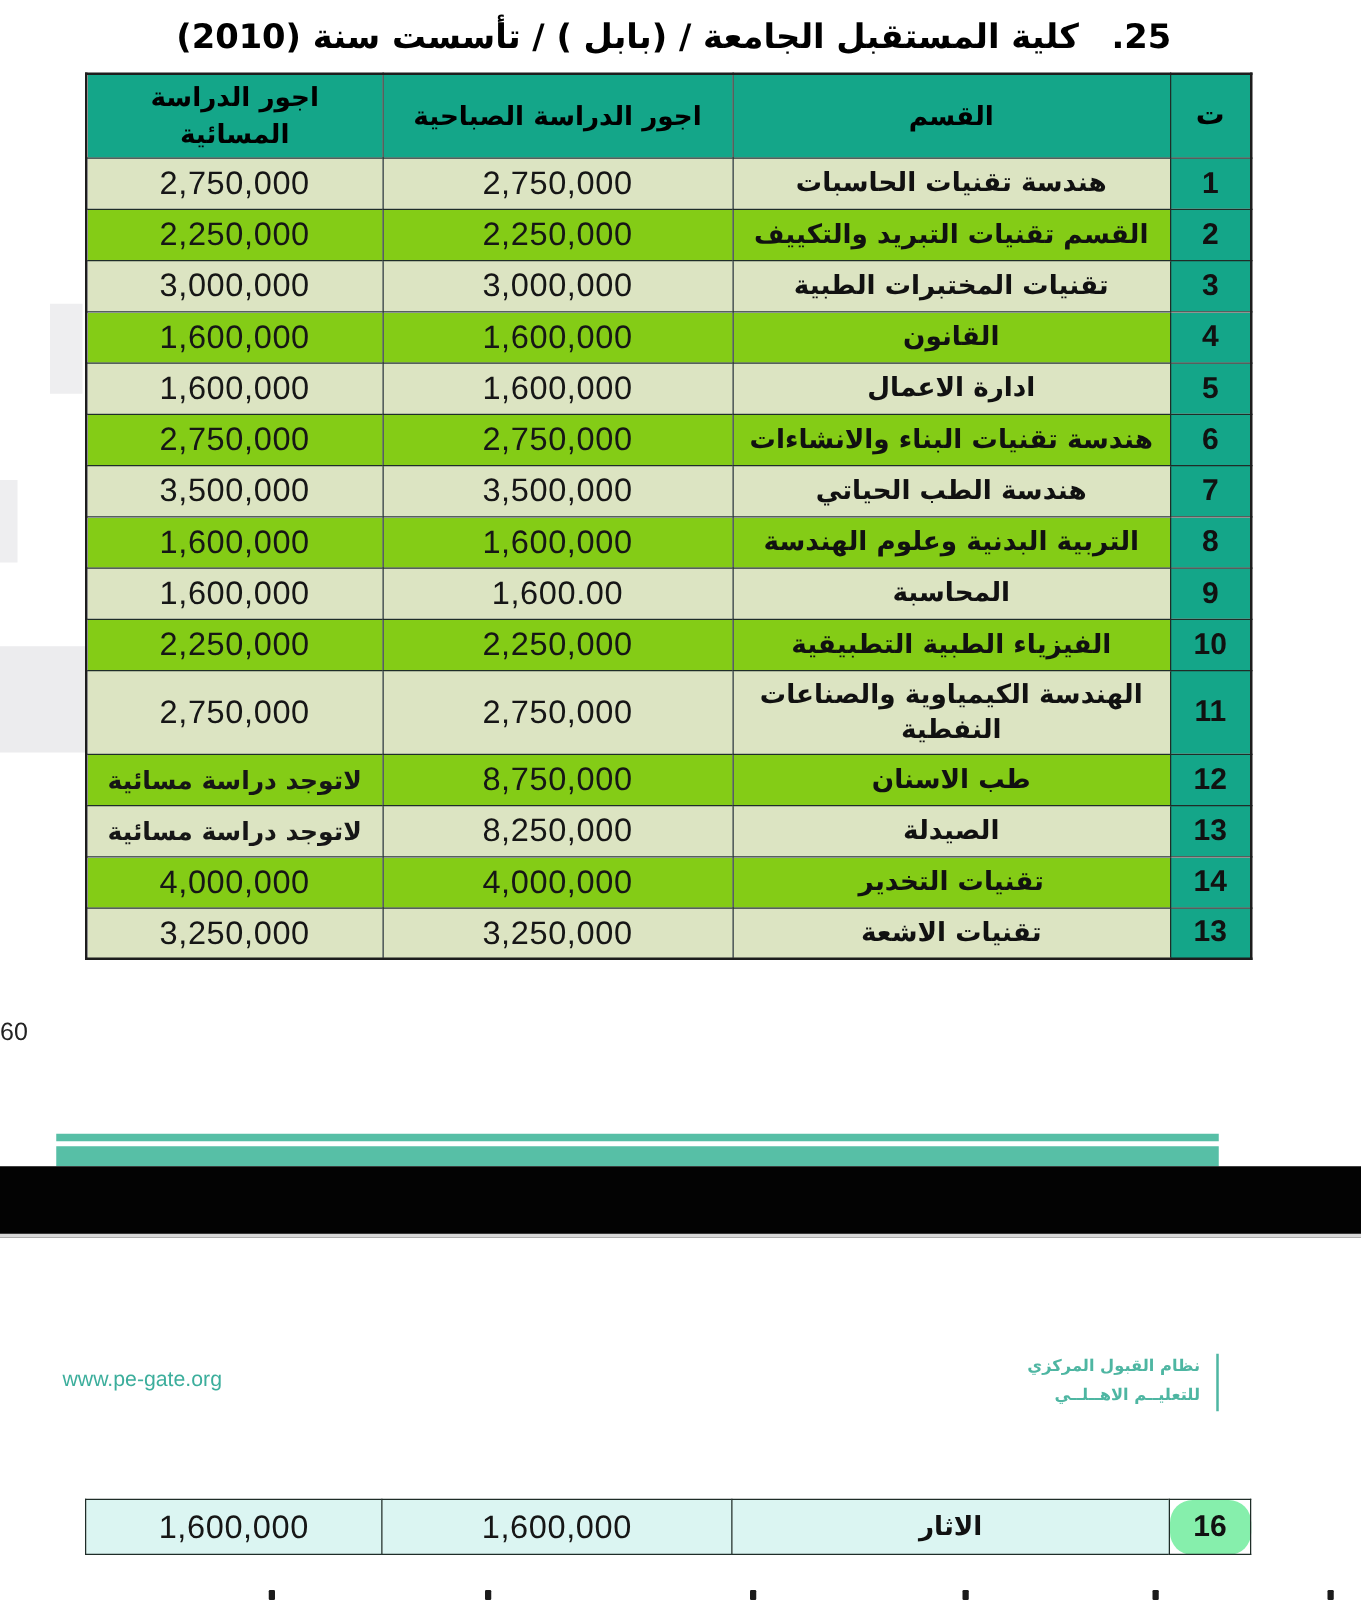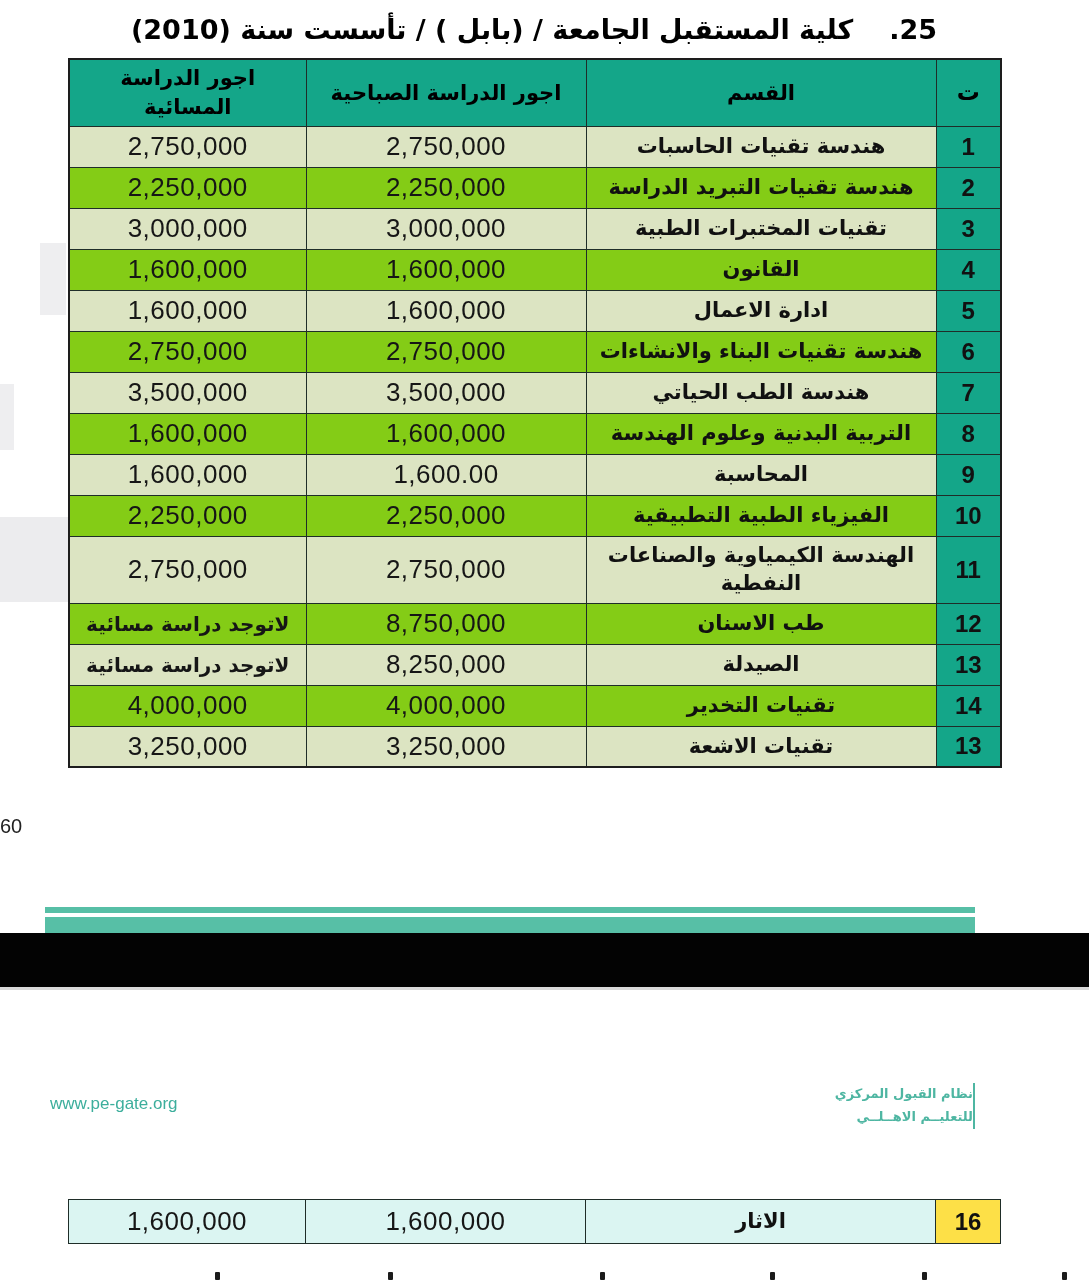--- a/index.html
+++ b/index.html
@@ -11,21 +11,21 @@
   #artifact-1 { left:40px; top:243px; width:26px; height:72px; }
   #artifact-2 { left:0; top:384px; width:14px; height:66px; }
   #artifact-3 { left:0; top:517px; width:68px; height:85px; background:#ececee; }
 
   
   .doc-title {
     position:absolute; top:14px; right:152px;
     direction:rtl; font-weight:bold; font-size:27px; color:#000;
     white-space:nowrap;
   }
-  .doc-title .num { margin-left:36px; }
+  .doc-title .num { margin-left:26px; }
 
   
   .fees-table-wrap { position:absolute; left:68px; top:58px; }
   table.fees {
     direction:rtl; border-collapse:collapse; table-layout:fixed;
     width:932px; border:2px solid #1d1d1d;
   }
   table.fees td, table.fees th { border:1.5px solid #1f2d28; overflow:hidden; }
   col.c-idx  { width:65px; }
   col.c-dept { width:350px; }
@@ -57,33 +57,33 @@
   #stripe-thin  { top:907px; height:6px; }
   #stripe-thick { top:917px; height:16px; }
   .black-bar { position:absolute; left:0; top:933px; width:1089px; height:57px; background:#030303; border-bottom:3px solid #d9d9d9; }
 
   
   .footer-link {
     position:absolute; left:50px; top:1094px;
     color:#3cae9c; font-size:17px; font-family:"Liberation Sans","DejaVu Sans",sans-serif; font-weight:500;
     text-decoration:none;
   }
-  .logo { position:absolute; top:1083px; right:114px; display:flex; direction:ltr; align-items:center; gap:0; }
+  .logo { position:absolute; top:1083px; right:114px; display:flex; direction:ltr; align-items:center; gap:13px; }
   .logo-tagline { direction:rtl; text-align:right; color:#4eb6a2; font-size:13px; font-weight:bold; line-height:1.75; white-space:nowrap; }
   .logo-divider { width:2px; height:46px; background:#4eb6a2; }
   .logo-word { color:#4eb6a2; font-size:45px; font-weight:bold; font-family:"Liberation Sans","DejaVu Sans",sans-serif; letter-spacing:2px; }
 
   
   .extra-table-wrap { position:absolute; left:68px; top:1199px; }
   table.extra {
     direction:rtl; border-collapse:collapse; table-layout:fixed;
     width:932px; border:1.5px solid #1f2d28;
   }
   table.extra td { border:1.5px solid #1f2d28; text-align:center; vertical-align:middle; height:44px; }
-  table.extra td.cell-idx { background:#fde047; }
+  table.extra td.cell-idx { background:#86efac;border-radius:18px; }
   table.extra td.cell-dept, table.extra td.cell-fee { background:#dbf5f2; }
 
   
   .cutoff { position:absolute; top:1272px; width:5px; height:8px; background:#1b1b1b; border-radius:1px; }
 </style>
 </head>
 <body>
 
 <div id="artifact-1" class="artifact"></div>
 <div id="artifact-2" class="artifact"></div>
@@ -111,21 +111,21 @@
     </thead>
     <tbody id="fees-body">
         <tr class="row-olive">
           <td class="cell-idx">1</td>
           <td class="cell-dept">هندسة تقنيات الحاسبات</td>
           <td class="cell-fee">2,750,000</td>
           <td class="cell-fee">2,750,000</td>
         </tr>
         <tr class="row-cyan">
           <td class="cell-idx">2</td>
-          <td class="cell-dept">هندسة تقنيات التبريد الدراسة</td>
+          <td class="cell-dept">القسم تقنيات التبريد والتكييف</td>
           <td class="cell-fee">2,250,000</td>
           <td class="cell-fee">2,250,000</td>
         </tr>
         <tr class="row-olive">
           <td class="cell-idx">3</td>
           <td class="cell-dept">تقنيات المختبرات الطبية</td>
           <td class="cell-fee">3,000,000</td>
           <td class="cell-fee">3,000,000</td>
         </tr>
         <tr class="row-cyan">

